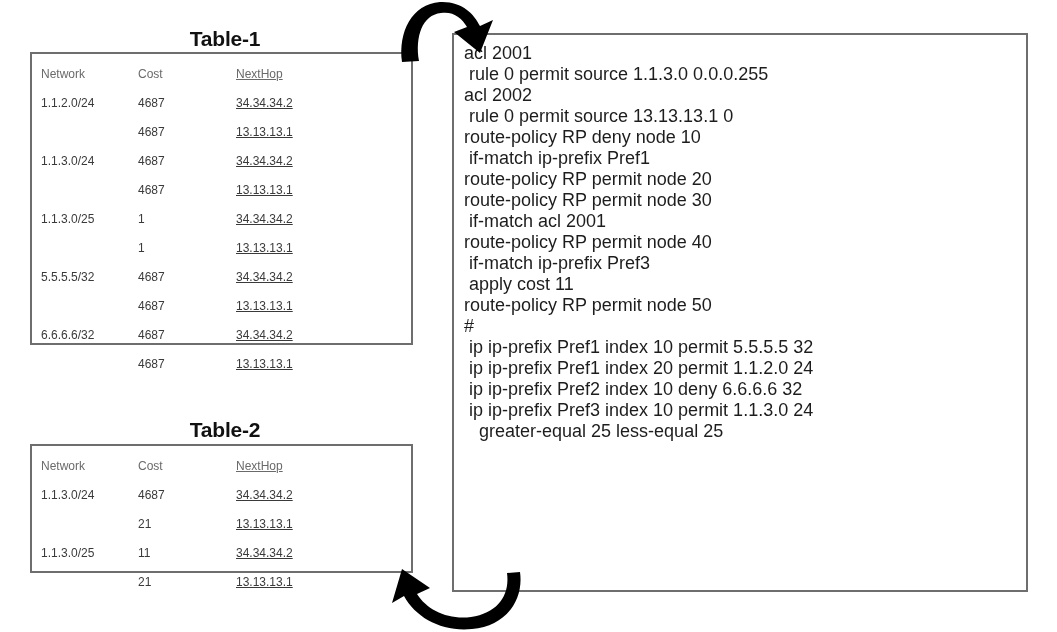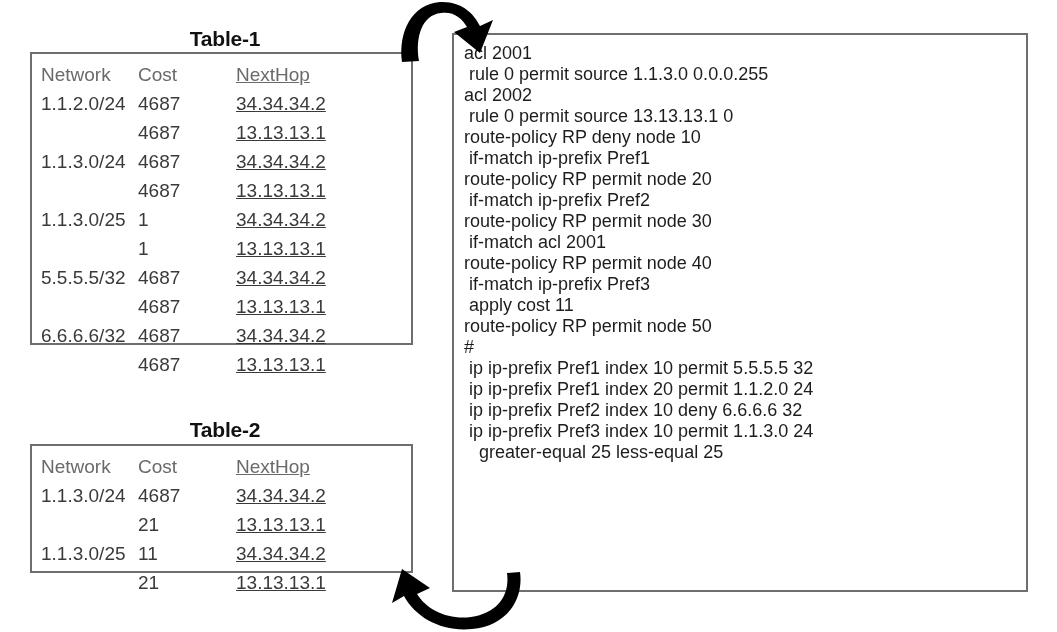--- a/index.html
+++ b/index.html
@@ -46,21 +46,21 @@
   .trow {
     position: relative;
     height: 29px;
     line-height: 29px;
     white-space: nowrap;
   }
   .trow .c-net,
   .trow .c-cost,
   .trow .c-hop {
     position: absolute;
-    font-size: 19px;
+    font-size: 12px;
     color: #3a3a3a;
   }
   .trow .c-net  { left: 9px;   }
   .trow .c-cost { left: 106px; }
   .trow .c-hop  { left: 204px; text-decoration: underline; }
 
   .trow.header .c-net,
   .trow.header .c-cost,
   .trow.header .c-hop {
     color: #6a6a6a;
@@ -205,21 +205,20 @@
 
 <div id="config-box">
   <div class="cfg-line">acl 2001</div>
   <div class="cfg-line"> rule 0 permit source 1.1.3.0 0.0.0.255</div>
   <div class="cfg-line">acl 2002</div>
   <div class="cfg-line"> rule 0 permit source 13.13.13.1 0</div>
   <div class="cfg-line blank"></div>
   <div class="cfg-line">route-policy RP deny node 10</div>
   <div class="cfg-line"> if-match ip-prefix Pref1</div>
   <div class="cfg-line">route-policy RP permit node 20</div>
-  <div class="cfg-line"> if-match ip-prefix Pref2</div>
   <div class="cfg-line">route-policy RP permit node 30</div>
   <div class="cfg-line"> if-match acl 2001</div>
   <div class="cfg-line">route-policy RP permit node 40</div>
   <div class="cfg-line"> if-match ip-prefix Pref3</div>
   <div class="cfg-line"> apply cost 11</div>
   <div class="cfg-line">route-policy RP permit node 50</div>
   <div class="cfg-line">#</div>
   <div class="cfg-line"> ip ip-prefix Pref1 index 10 permit 5.5.5.5 32</div>
   <div class="cfg-line"> ip ip-prefix Pref1 index 20 permit 1.1.2.0 24</div>
   <div class="cfg-line"> ip ip-prefix Pref2 index 10 deny 6.6.6.6 32</div>

